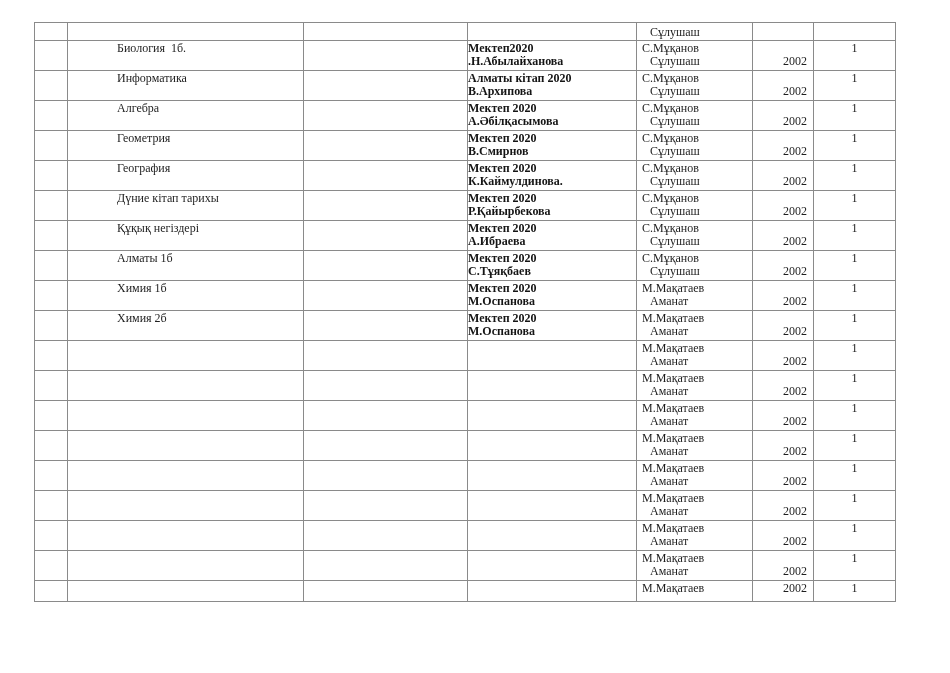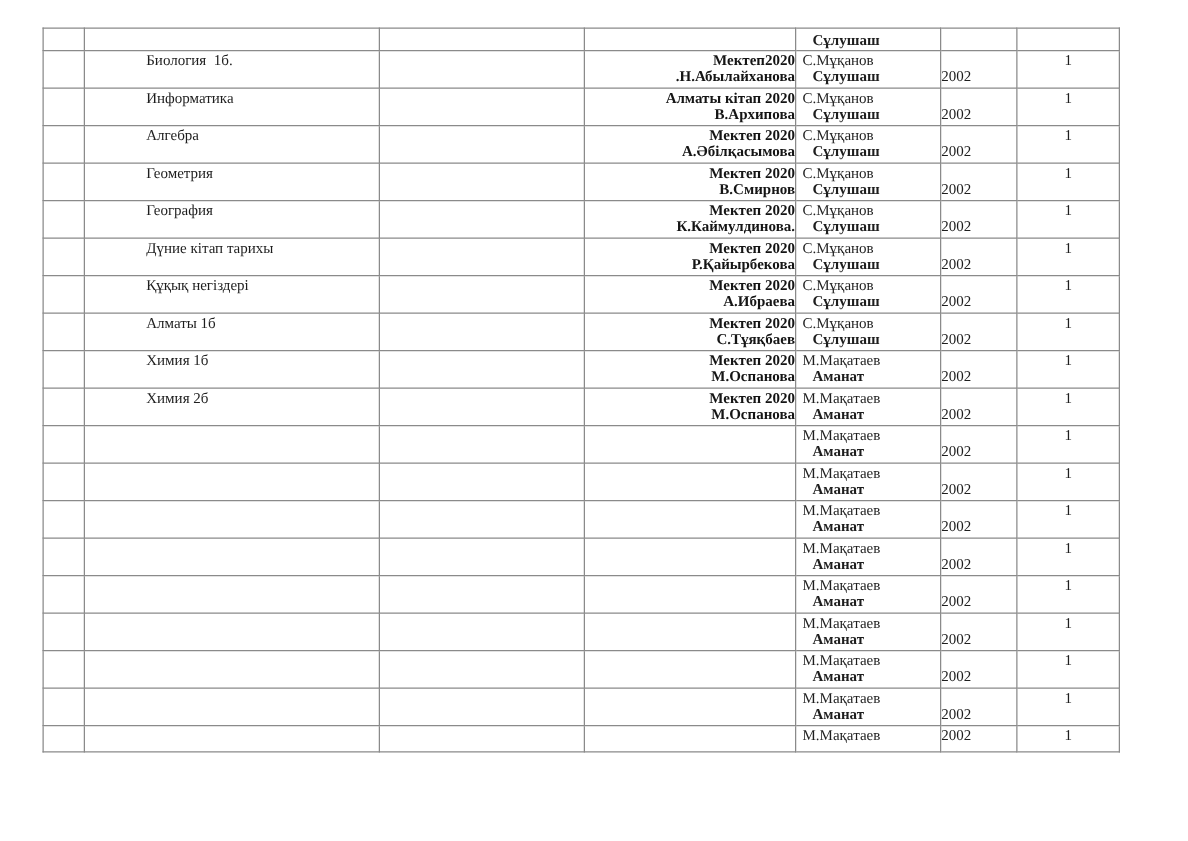--- a/index.html
+++ b/index.html
@@ -16,24 +16,24 @@
   table.books td{
     border:1px solid #8a8a8a;
     padding:0;vertical-align:top;overflow:hidden;
   }
   tr.r-partial td{height:17px;}
   tr.r-normal  td{height:28px;padding-top:1px;}
   tr.r-single  td{height:19px;padding-top:1px;}
   .l1,.l2,.lp{height:13px;line-height:13px;font-size:12px;white-space:pre;}
   .lp{padding-top:3px;}
   .subj{padding-left:5px;margin-left:44px;}
-  .pub{text-align:right;font-weight:700;color:#151515;}
+  .pub{text-align:left;font-weight:700;color:#151515;}
   .book1{padding-left:5px;}
-  .book2{padding-left:13px;font-weight:bold;}
-  .year{text-align:left;padding-right:6px;}
+  .book2{padding-left:13px;}
+  .year{text-align:right;padding-right:6px;}
   .qty{text-align:center;}
 </style>
 </head>
 <body>
 
 <div class="page">
   <table class="books">
     <colgroup>
       <col style="width:33px">
       <col style="width:236px">

